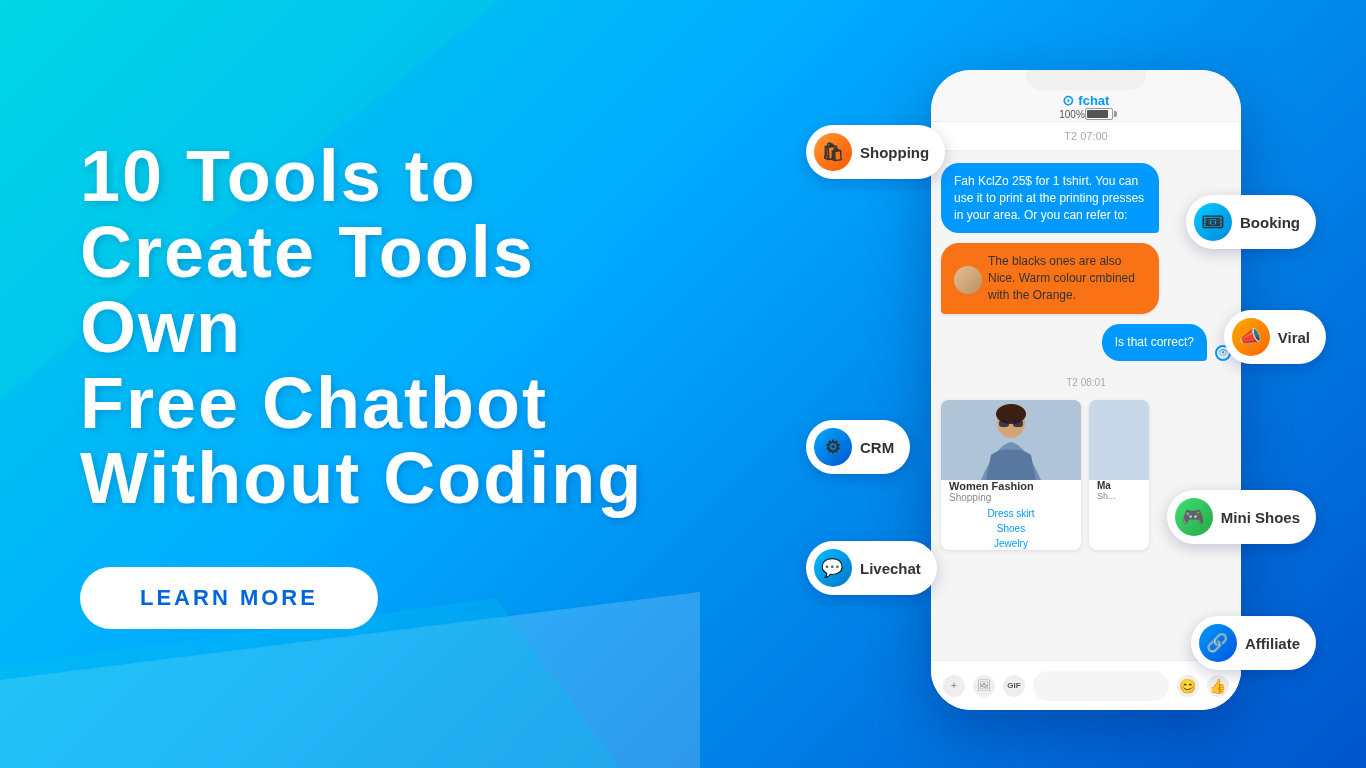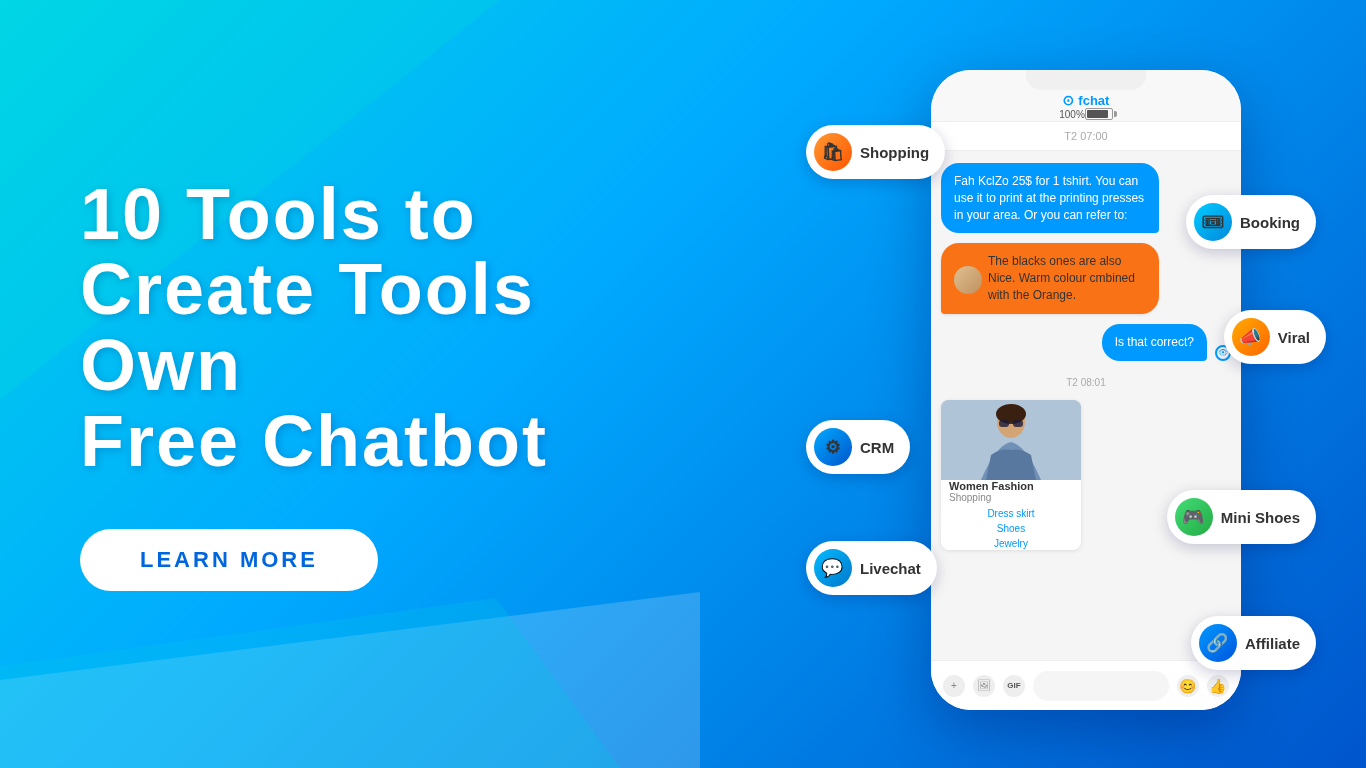--- a/index.html
+++ b/index.html
@@ -430,20 +430,21 @@
 <body>
 
 <div class="hero">
   <div class="teal-shape"></div>
 
   <div class="left-content">
     <h1 class="main-title">
       <span>10 Tools to</span><br>
       <span>Create Tools Own</span><br>
       <span>Free Chatbot</span><br>
+      <span>Without Coding</span>
     </h1>
     <button class="learn-more-btn">LEARN MORE</button>
   </div>
 
   <div class="phone-area">
     <div class="phone">
       <div class="phone-notch"></div>
 
       <div class="phone-statusbar">
         <span>08:00</span>
@@ -504,20 +505,31 @@
               <div class="product-name">Women Fashion</div>
               <div class="product-cat">Shopping</div>
               <div class="product-links">
                 <div class="product-link">Dress skirt</div>
                 <div class="product-link">Shoes</div>
                 <div class="product-link">Jewelry</div>
               </div>
             </div>
           </div>
 
+          <div class="product-card" style="width:60px; overflow:hidden;">
+            <div class="product-img">
+              <svg width="60" height="80" viewBox="0 0 60 80" xmlns="http://www.w3.org/2000/svg">
+                <rect width="60" height="80" fill="#c8d8e8"></rect>
+              </svg>
+            </div>
+            <div class="product-info">
+              <div class="product-name" style="font-size:10px;">Ma</div>
+              <div class="product-cat" style="font-size:9px;">Sh...</div>
+            </div>
+          </div>
         </div>
       </div>
 
       <div class="phone-bottom">
         <div class="phone-bottom-icon">+</div>
         <div class="phone-bottom-icon" style="font-size:11px;">🖼</div>
         <div class="phone-bottom-icon" style="font-size:8px; font-weight:bold; color:#555;">GIF</div>
         <div class="phone-input-bar"></div>
         <div class="phone-bottom-icon" style="font-size:14px;">😊</div>
         <div class="phone-bottom-icon" style="font-size:14px;">👍</div>

